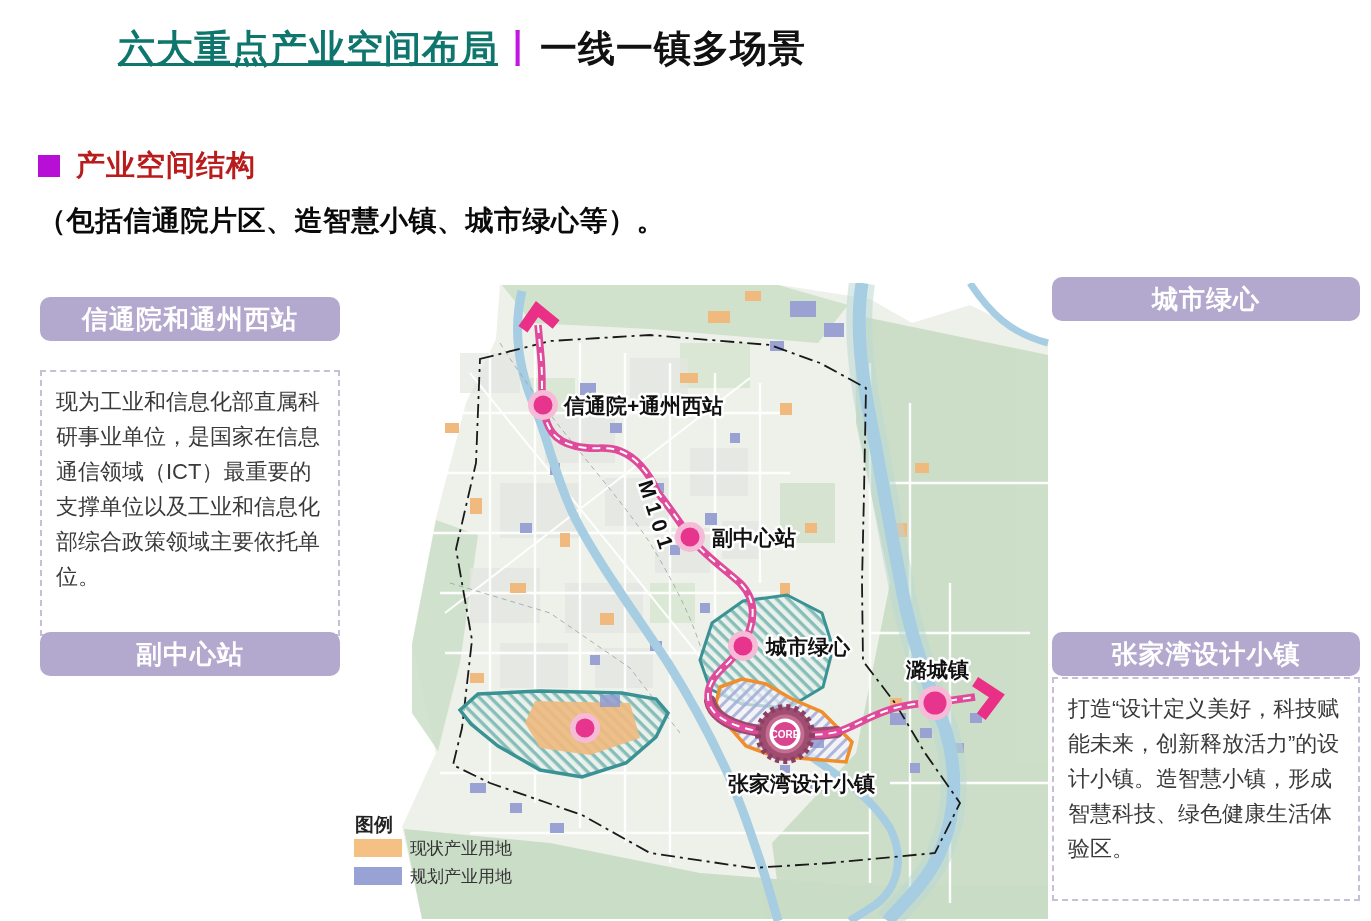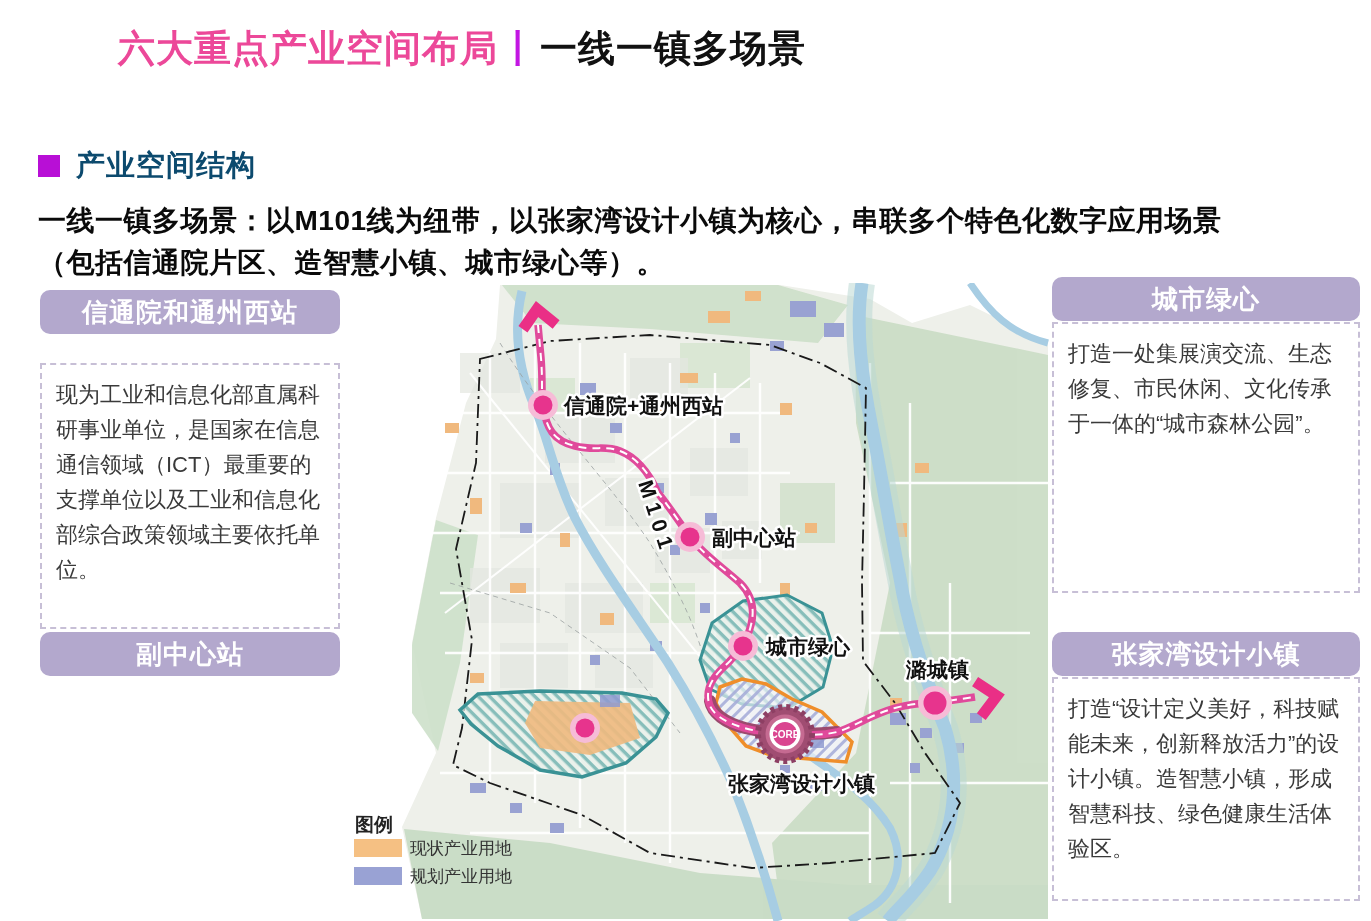--- a/index.html
+++ b/index.html
@@ -2,37 +2,37 @@
 <html><head>
 <meta charset="utf-8">
 <style>
   html,body{margin:0;padding:0;}
   body{
     width:1371px;height:921px;position:relative;overflow:hidden;
     background:#ffffff;
     font-family:"Liberation Sans","DejaVu Sans",sans-serif;
   }
   .page-title{position:absolute;left:118px;top:24px;font-size:37px;font-weight:bold;letter-spacing:1px;white-space:nowrap;}
-  .page-title .hl{color:#ec4899;}
+  .page-title .hl{color:#0f766e;text-decoration:underline;}
   .page-title .sep{color:#c316e3;margin:0 2px;}
   .page-title .rest{color:#111111;}
   .section-head{position:absolute;left:38px;top:146px;display:flex;align-items:center;gap:16px;}
   .section-bullet{width:22px;height:22px;background:#b80fd6;}
-  .section-label{font-size:29px;font-weight:bold;color:#0c4a6e;letter-spacing:1px;}
+  .section-label{font-size:29px;font-weight:bold;color:#b91c1c;letter-spacing:1px;}
   .intro{position:absolute;left:38px;top:200px;width:1310px;font-size:28px;font-weight:bold;color:#0a0a0a;line-height:42px;letter-spacing:0.5px;}
   .card{position:absolute;}
   .card-header{
     background:#b3a8cd;border-radius:10px;color:#ffffff;font-weight:bold;
     font-size:26px;text-align:center;height:44px;line-height:44px;letter-spacing:1px;
   }
   .card-body{
     margin-top:1px;background:#ffffff;border:2px dashed #c7bfd6;
     padding:12px 14px;font-size:22px;line-height:35px;color:#3a3a3a;text-align:left;
   }
-  #card-a{left:40px;top:290px;width:300px;}
+  #card-a{left:40px;top:297px;width:300px;}
   #card-a .card-body{height:238px;margin-top:29px;}
   #card-b{left:40px;top:632px;width:300px;}
   #card-b .card-body{height:202px;}
   #card-c{left:1052px;top:277px;width:308px;}
   #card-c .card-body{height:243px;}
   #card-d{left:1052px;top:632px;width:308px;}
   #card-d .card-body{height:196px;}
   .map-wrap{position:absolute;left:350px;top:283px;width:700px;height:638px;}
   svg text{font-family:"Liberation Sans","DejaVu Sans",sans-serif;}
   .map-label{font-weight:bold;fill:#111111;stroke:#ffffff;stroke-width:5px;paint-order:stroke;stroke-linejoin:round;font-size:21px;}
@@ -45,35 +45,33 @@
 <div class="page-title">
   <span class="hl">六大重点产业空间布局</span><span class="sep">丨</span><span class="rest">一线一镇多场景</span>
 </div>
 
 <div class="section-head">
   <div class="section-bullet"></div>
   <div class="section-label">产业空间结构</div>
 </div>
 
 <div class="intro">
-  <div>一线一镇多场景：以M101线为纽带，以张家湾设计小镇为核心，串联多个特色化数字应用场景</div>
   <div>（包括信通院片区、造智慧小镇、城市绿心等）。</div>
 </div>
 
 <div class="card" id="card-a">
   <div class="card-header">信通院和通州西站</div>
   <div class="card-body">现为工业和信息化部直属科研事业单位，是国家在信息通信领域（ICT）最重要的支撑单位以及工业和信息化部综合政策领域主要依托单位。</div>
 </div>
 <div class="card" id="card-b">
   <div class="card-header">副中心站</div>
 </div>
 
 <div class="card" id="card-c">
   <div class="card-header">城市绿心</div>
-  <div class="card-body">打造一处集展演交流、生态修复、市民休闲、文化传承于一体的“城市森林公园”。</div>
 </div>
 <div class="card" id="card-d">
   <div class="card-header">张家湾设计小镇</div>
   <div class="card-body">打造“设计定义美好，科技赋能未来，创新释放活力”的设计小镇。造智慧小镇，形成智慧科技、绿色健康生活体验区。</div>
 </div>
 
 <div class="map-wrap">
 <svg width="700" height="638" viewBox="0 0 700 638">
   <defs>
     <pattern id="hatchTeal" patternUnits="userSpaceOnUse" width="8" height="8" patternTransform="rotate(45)">

